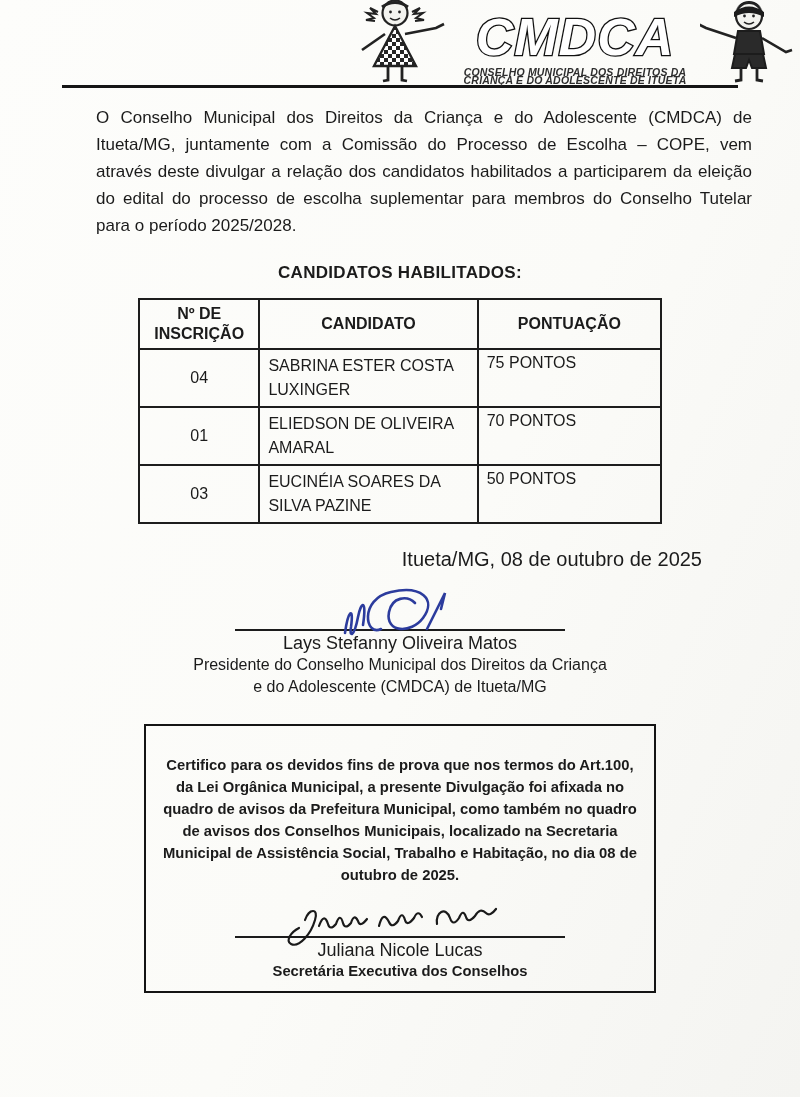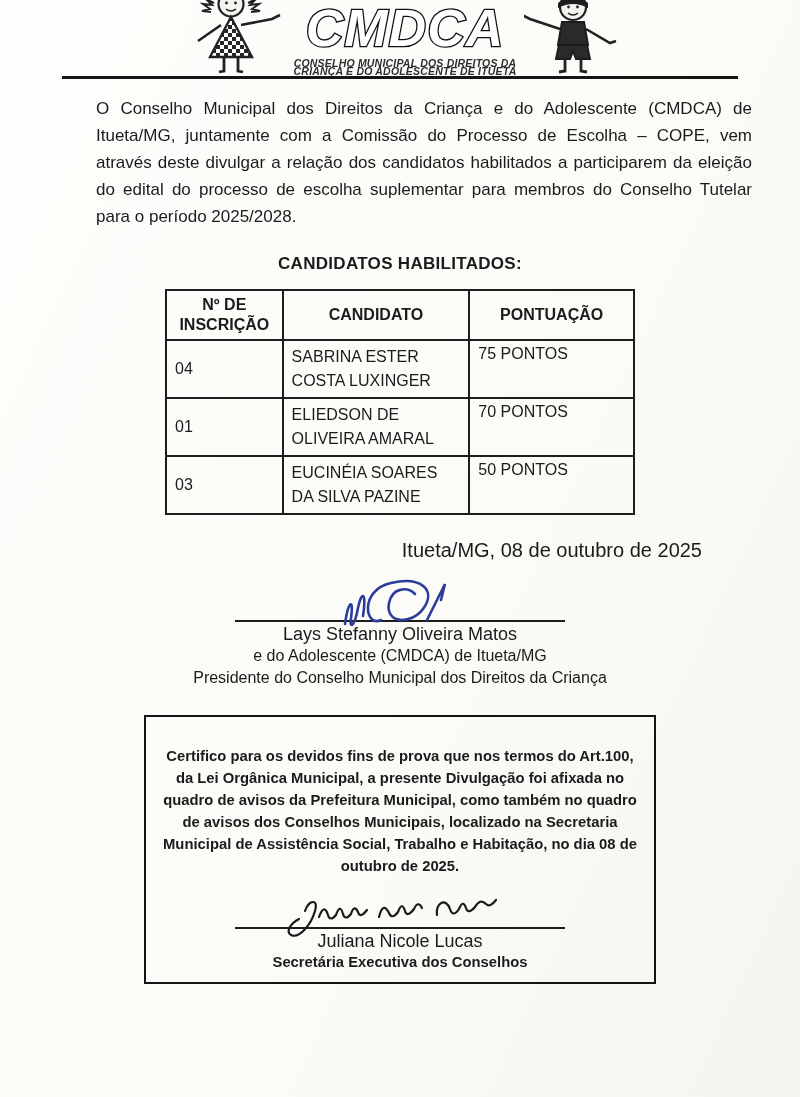--- a/index.html
+++ b/index.html
@@ -12,22 +12,22 @@
   }
   .page {
     position: relative;
     width: 800px; height: 1097px;
     background: linear-gradient(115deg, #fdfdfb 0%, #fbfbf8 55%, #f4f4f1 100%);
     overflow: hidden;
   }
 
   
   .header {
-    display: flex; justify-content: center; align-items: flex-end;
-    padding-top: 6px; height: 79px;
+    display: flex; justify-content: flex-end; align-items: flex-end;
+    gap: 6px; padding-top: 6px; height: 88px;
   }
   .logo-center { text-align: center; margin-bottom: 2px; }
   .logo-sub {
     font-style: italic; font-weight: bold;
     font-size: 10.5px; line-height: 11.5px; letter-spacing: .2px;
     color: #2e2e2e; margin-top: -4px;
     transform: scaleY(1.05);
   }
   .header-rule {
     border: 0; border-top: 3px solid #151515;
@@ -45,29 +45,29 @@
     font-size: 17px; line-height: 27px;
     text-align: justify;
   }
   .table-heading {
     margin-top: 24px; text-align: center;
     font-weight: bold; font-size: 17px; letter-spacing: .3px;
   }
 
   
   .cand-table {
-    width: 470px; margin: 15px auto 0 auto;
+    width: 524px; margin: 15px auto 0 auto;
     border-collapse: collapse;
   }
   .cand-table td, .cand-table th {
     border: 2px solid #1d1d1d;
     font-size: 16px; padding: 4px 8px;
   }
   .cand-table th { font-weight: bold; text-align: center; line-height: 20px; height: 44px; }
-  .col-insc  { width: 125px; text-align: left; vertical-align: middle; }
+  .col-insc  { width: 125px; text-align: center; vertical-align: middle; }
   .col-cand  { width: 257px; text-align: left; vertical-align: top; padding-top: 7px; line-height: 24px; }
   .col-pont  { width: 206px; text-align: left; vertical-align: top; padding-top: 7px; border-radius: 15px; }
   .cand-table tbody tr { height: 56px; }
 
   
   .date-line {
     margin: 24px 98px 0 0;
     text-align: right; font-size: 20px;
   }
   .sig-block { margin-top: 14px; text-align: center; }
@@ -199,22 +199,22 @@
   <div class="date-line">Itueta/MG, 08 de outubro de 2025</div>
 
   <div class="sig-block">
     <svg class="sig-scribble" width="170" height="58" viewBox="0 0 170 58">
       <path d="M30,48 C33,26 39,20 36,42 C34,52 39,53 43,32 C46,16 52,14 48,40
                M66,44 C50,52 44,14 76,7 C106,0 122,14 108,33 C96,49 70,48 74,27 C77,12 92,10 100,18
                M112,44 C118,32 124,20 130,8 L126,24" fill="none" stroke="#2c3c9d" stroke-width="2.6" stroke-linecap="round"></path>
     </svg>
     <div class="sig-line"></div>
     <div class="sig-name">Lays Stefanny Oliveira Matos</div>
+    <div class="sig-role">Presidente do Conselho Municipal dos Direitos da Criança</div>
     <div class="sig-role">e do Adolescente (CMDCA) de Itueta/MG</div>
-    <div class="sig-role">Presidente do Conselho Municipal dos Direitos da Criança</div>
   </div>
 
   <div class="certidao">
     <div class="certidao-body">Certifico para os devidos fins de prova que nos termos do Art.100, da Lei Orgânica Municipal, a presente Divulgação foi afixada no quadro de avisos da Prefeitura Municipal, como também no quadro de avisos dos Conselhos Municipais, localizado na Secretaria Municipal de Assistência Social, Trabalho e Habitação, no dia 08 de outubro de 2025.</div>
 
     <div class="sig-block">
       <svg class="sig-scribble" width="250" height="52" viewBox="0 0 250 52">
         <path d="M30,20 C34,8 44,8 40,20 C36,34 24,48 16,44 C10,41 16,32 24,28
                  M44,26 q5,-14 9,-2 q2,7 8,0 q4,-12 7,-1 q2,7 8,0 q3,-10 7,-2 q2,7 9,-2
                  M104,26 q4,-16 10,-4 q3,7 9,-1 q4,-11 7,-1 q2,7 9,-2 q4,-9 8,-1

